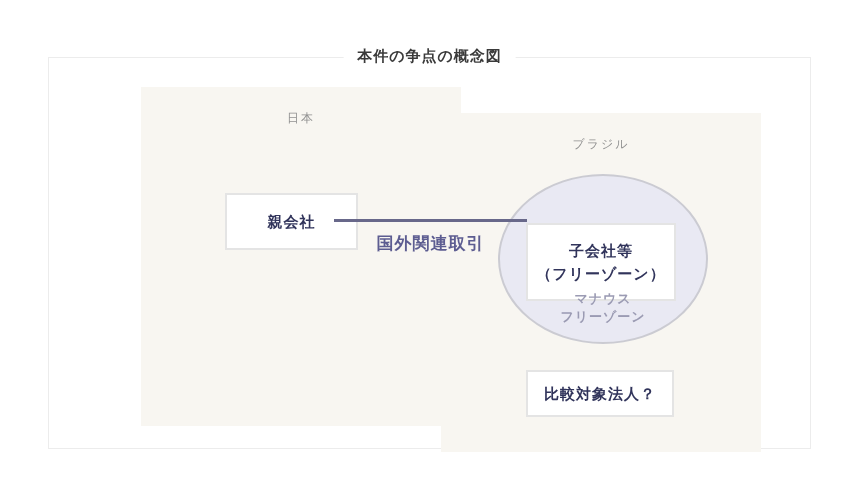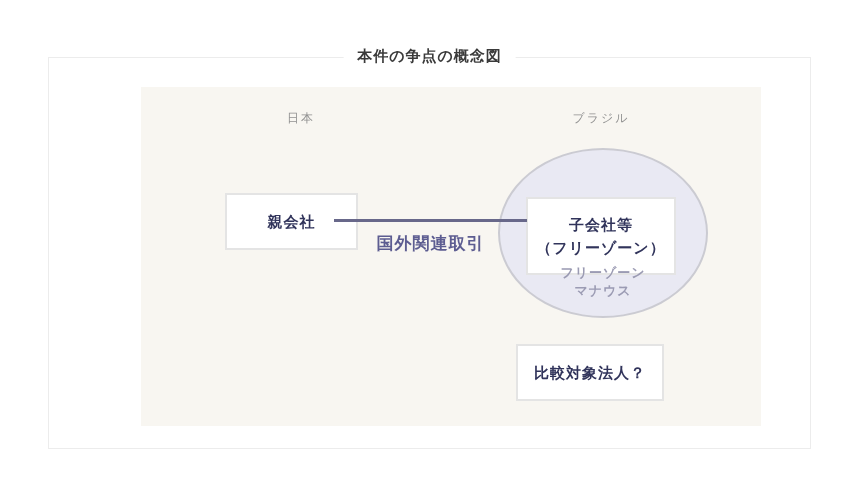--- a/index.html
+++ b/index.html
@@ -26,34 +26,34 @@
   .frame-title{
     position:absolute;top:-11px;left:50%;transform:translateX(-50%);
     background:#ffffff;padding:0 14px;white-space:nowrap;
     font-size:15px;font-weight:bold;color:var(--title-color);letter-spacing:1px;
   }
   .panel{
     position:absolute;top:29px;width:320px;height:339px;
     background:var(--panel-bg);
   }
   .panel.japan{left:52px;margin-left:40px;}
-  .panel.brazil{left:392px;}
+  .panel.brazil{left:392px;margin-top:26px;}
   .region-label{
     position:absolute;top:23px;left:0;width:100%;text-align:center;
     font-size:12px;color:var(--region-label);letter-spacing:2px;
   }
   .node{
     position:absolute;background:#ffffff;border:2px solid var(--box-border);
     display:flex;flex-direction:column;align-items:center;justify-content:center;
     font-size:15px;font-weight:bold;color:var(--dark-navy);
     letter-spacing:1px;text-align:center;line-height:23px;
   }
   .parent-box{left:84px;top:106px;width:133px;height:57px;}
   .subsidiary-box{left:85px;top:110px;width:150px;height:78px;}
-  .comparison-box{left:75px;top:257px;width:148px;height:57px;}
+  .comparison-box{left:85px;top:257px;width:148px;height:47px;}
   .ellipse{
     position:absolute;left:57px;top:61px;width:210px;height:170px;
     border-radius:50%;background:var(--ellipse-bg);
     border:2px solid var(--ellipse-border);
   }
   .zone-label{
     position:absolute;left:42px;top:177px;width:240px;text-align:center;
     font-size:13px;font-weight:bold;color:var(--zone-label);
     line-height:18px;letter-spacing:1px;
   }
@@ -80,22 +80,22 @@
   </div>
 
   <div class="panel brazil">
     <div class="region-label">ブラジル</div>
     <div class="ellipse"></div>
     <div class="node subsidiary-box">
       <span>子会社等</span>
       <span>（フリーゾーン）</span>
     </div>
     <div class="zone-label">
+      <span style="display:block">マナウス</span>
       <span style="display:block">フリーゾーン</span>
-      <span style="display:block">マナウス</span>
     </div>
     <div class="node comparison-box">
       <span>比較対象法人？</span>
     </div>
   </div>
 
   <div class="connector-line"></div>
   <div class="connector-label">国外関連取引</div>
 </div>
 

